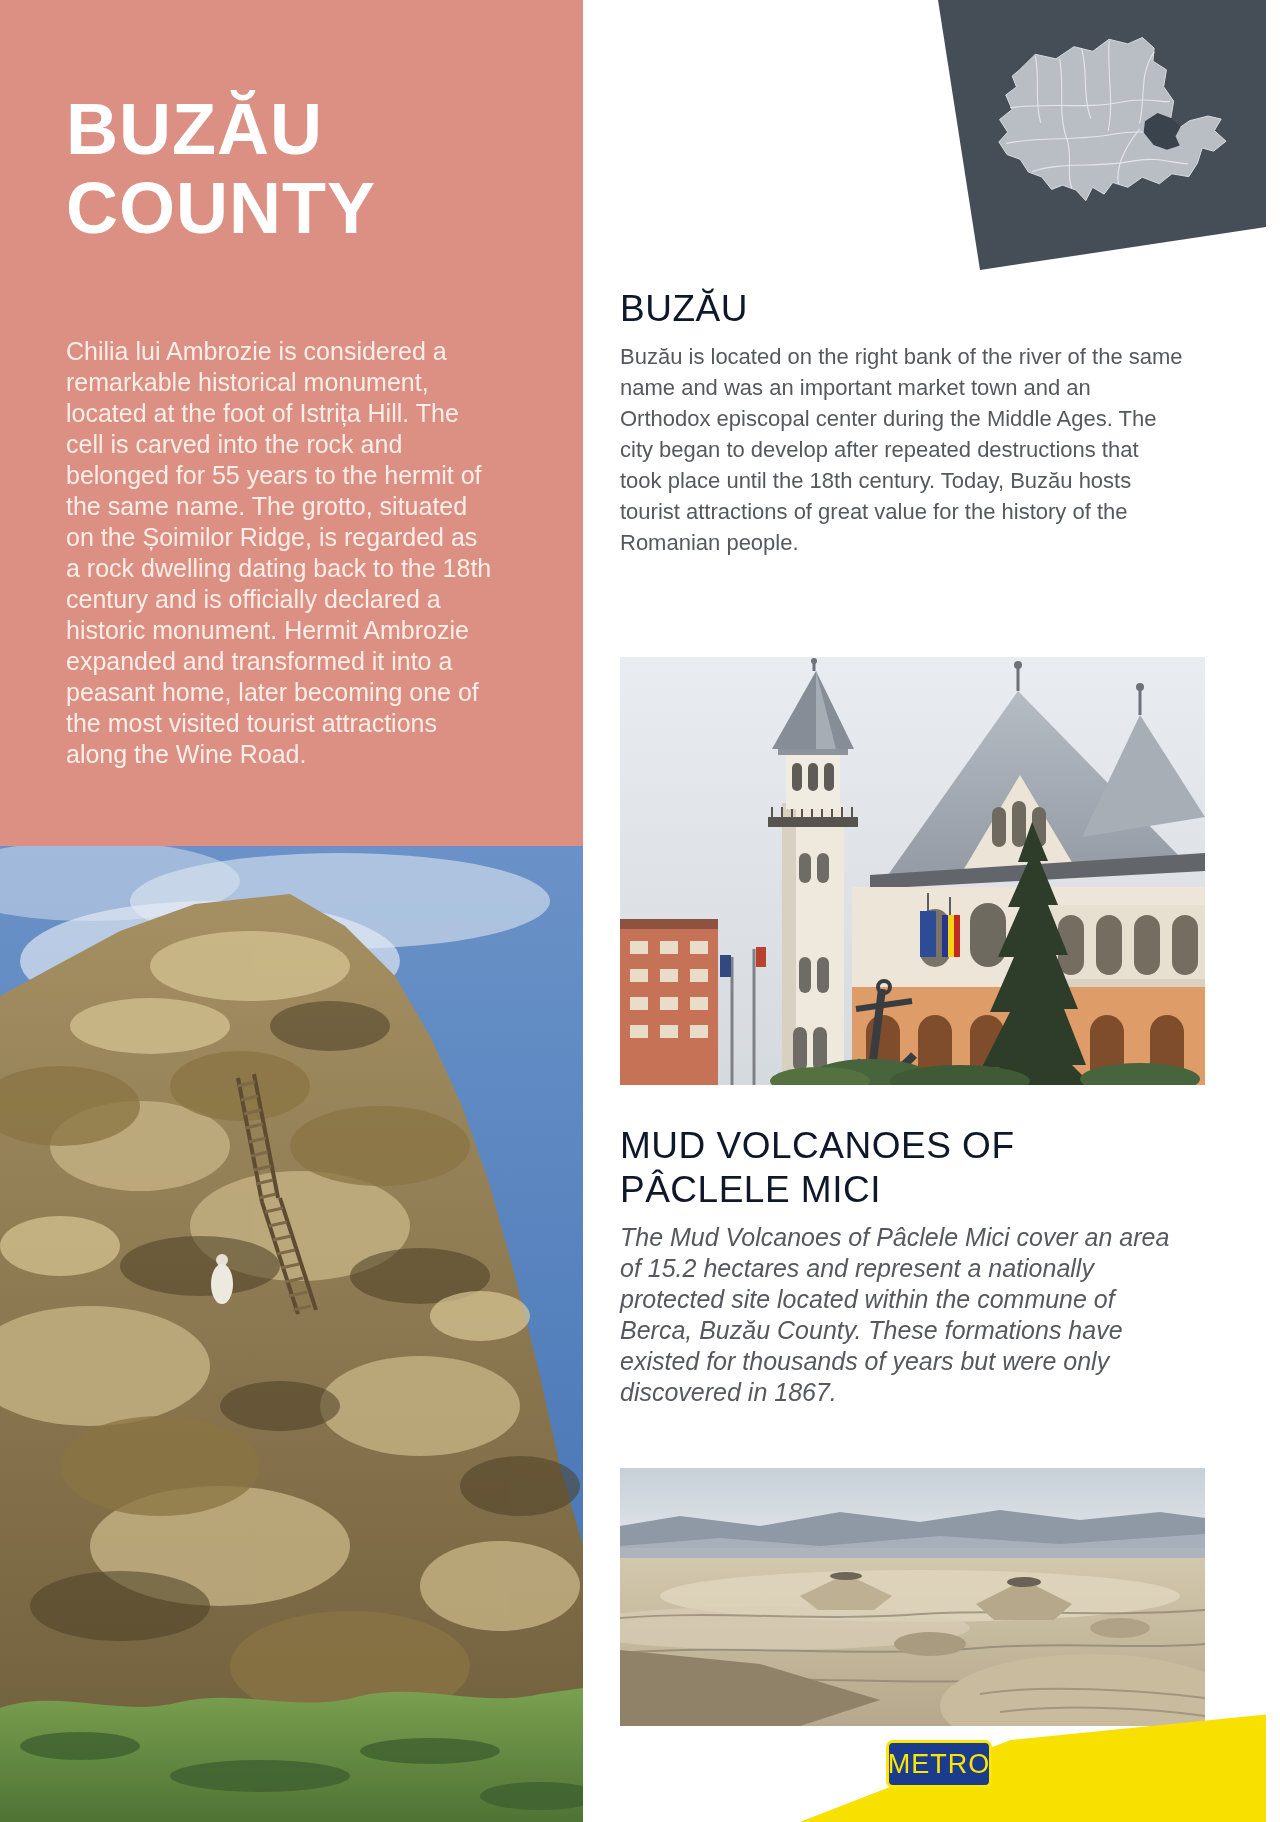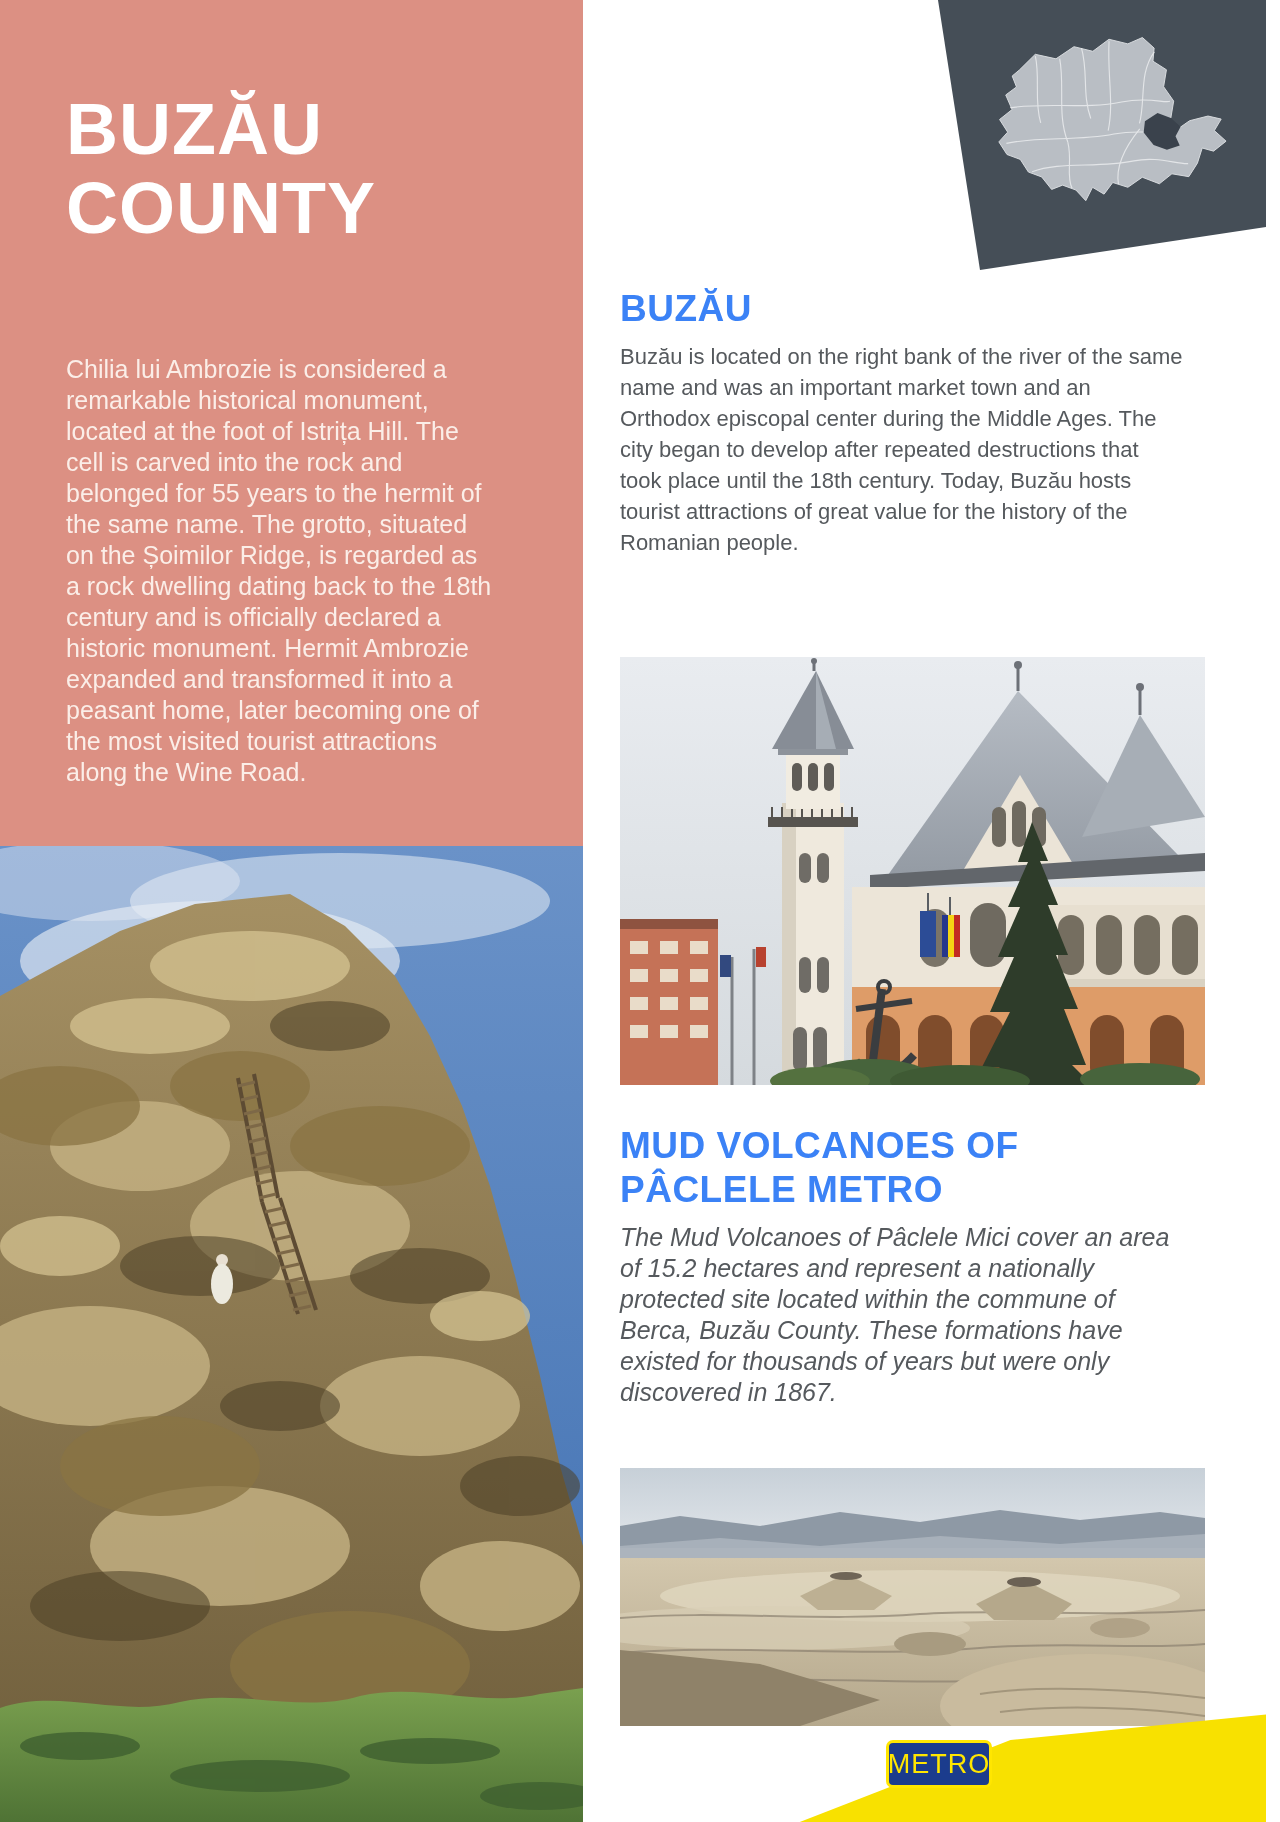--- a/index.html
+++ b/index.html
@@ -9,24 +9,24 @@
 
   
   .reg-mark{left:14px;top:16px;width:14px;height:15px;display:flex;flex-direction:column;}
   .reg-mark span{flex:1;}
 
   
   .pink-panel{left:0;top:0;width:583px;height:846px;background:#dc9083;}
   .page-title{left:66px;top:90px;width:500px;font-size:72px;line-height:79px;font-weight:bold;
               color:#ffffff;letter-spacing:1px;}
   .left-heading{left:66px;top:288px;font-size:37px;font-weight:bold;color:#ffffff;letter-spacing:.5px;}
-  .left-body{left:66px;top:354px;width:432px;font-size:25px;line-height:31px;color:#fbeee8;}
+  .left-body{left:66px;top:336px;width:432px;font-size:25px;line-height:31px;color:#fbeee8;}
 
   
-  .h-right{font-size:37px;font-weight:bold;color:#3b82f6;letter-spacing:.5px;}
+  .h-right{font-size:37px;font-weight:normal;color:#0f172a;letter-spacing:.5px;}
   .sec1-heading{left:620px;top:288px;}
   .sec1-body{left:620px;top:341px;width:566px;font-size:22px;line-height:31px;color:#55595d;}
   .sec2-heading{left:620px;top:1124px;width:460px;line-height:44px;}
   .sec2-body{left:620px;top:1222px;width:566px;font-size:25px;line-height:31px;color:#55595d;font-style:italic;}
 
   .rock-photo{left:0;top:846px;width:583px;height:976px;}
   .building-photo{left:620px;top:657px;width:585px;height:428px;}
   .mud-photo{left:620px;top:1468px;width:585px;height:258px;}
   .map-badge{left:930px;top:0;width:350px;height:285px;}
 
@@ -298,21 +298,21 @@
     </g>
     <path d="M412,165 L398,205 L408,205 L388,250 L400,250 L378,300 L394,300 L370,355 L390,355 L362,410 L380,410 L356,428 L472,428 L452,408 L466,408 L444,352 L458,352 L436,298 L448,298 L428,248 L438,248 L420,204 L428,204 Z" fill="#2e3c2a"></path>
     <g>
       <ellipse cx="250" cy="420" rx="60" ry="18" fill="#47643c"></ellipse>
       <ellipse cx="340" cy="424" rx="70" ry="16" fill="#3f5a34"></ellipse>
       <ellipse cx="520" cy="422" rx="60" ry="16" fill="#47643c"></ellipse>
       <ellipse cx="200" cy="424" rx="50" ry="14" fill="#54713f"></ellipse>
     </g>
   </svg>
 
-  <div class="abs h-right sec2-heading">MUD VOLCANOES OF PÂCLELE METRO</div>
+  <div class="abs h-right sec2-heading">MUD VOLCANOES OF PÂCLELE MICI</div>
   <div class="abs sec2-body">The Mud Volcanoes of Pâclele Mici cover an area of 15.2 hectares and represent a nationally protected site located within the commune of Berca, Buzău County. These formations have existed for thousands of years but were only discovered in 1867.</div>
 
   <svg class="abs mud-photo" viewBox="0 0 585 258">
     <defs>
       <linearGradient id="msky" x1="0" y1="0" x2="0" y2="1">
         <stop offset="0" stop-color="#c7d0d8"></stop>
           <stop offset="1" stop-color="#e4e8ec"></stop>
       </linearGradient>
       <linearGradient id="mplain" x1="0" y1="0" x2="0" y2="1">
         <stop offset="0" stop-color="#d3c7ad"></stop>

